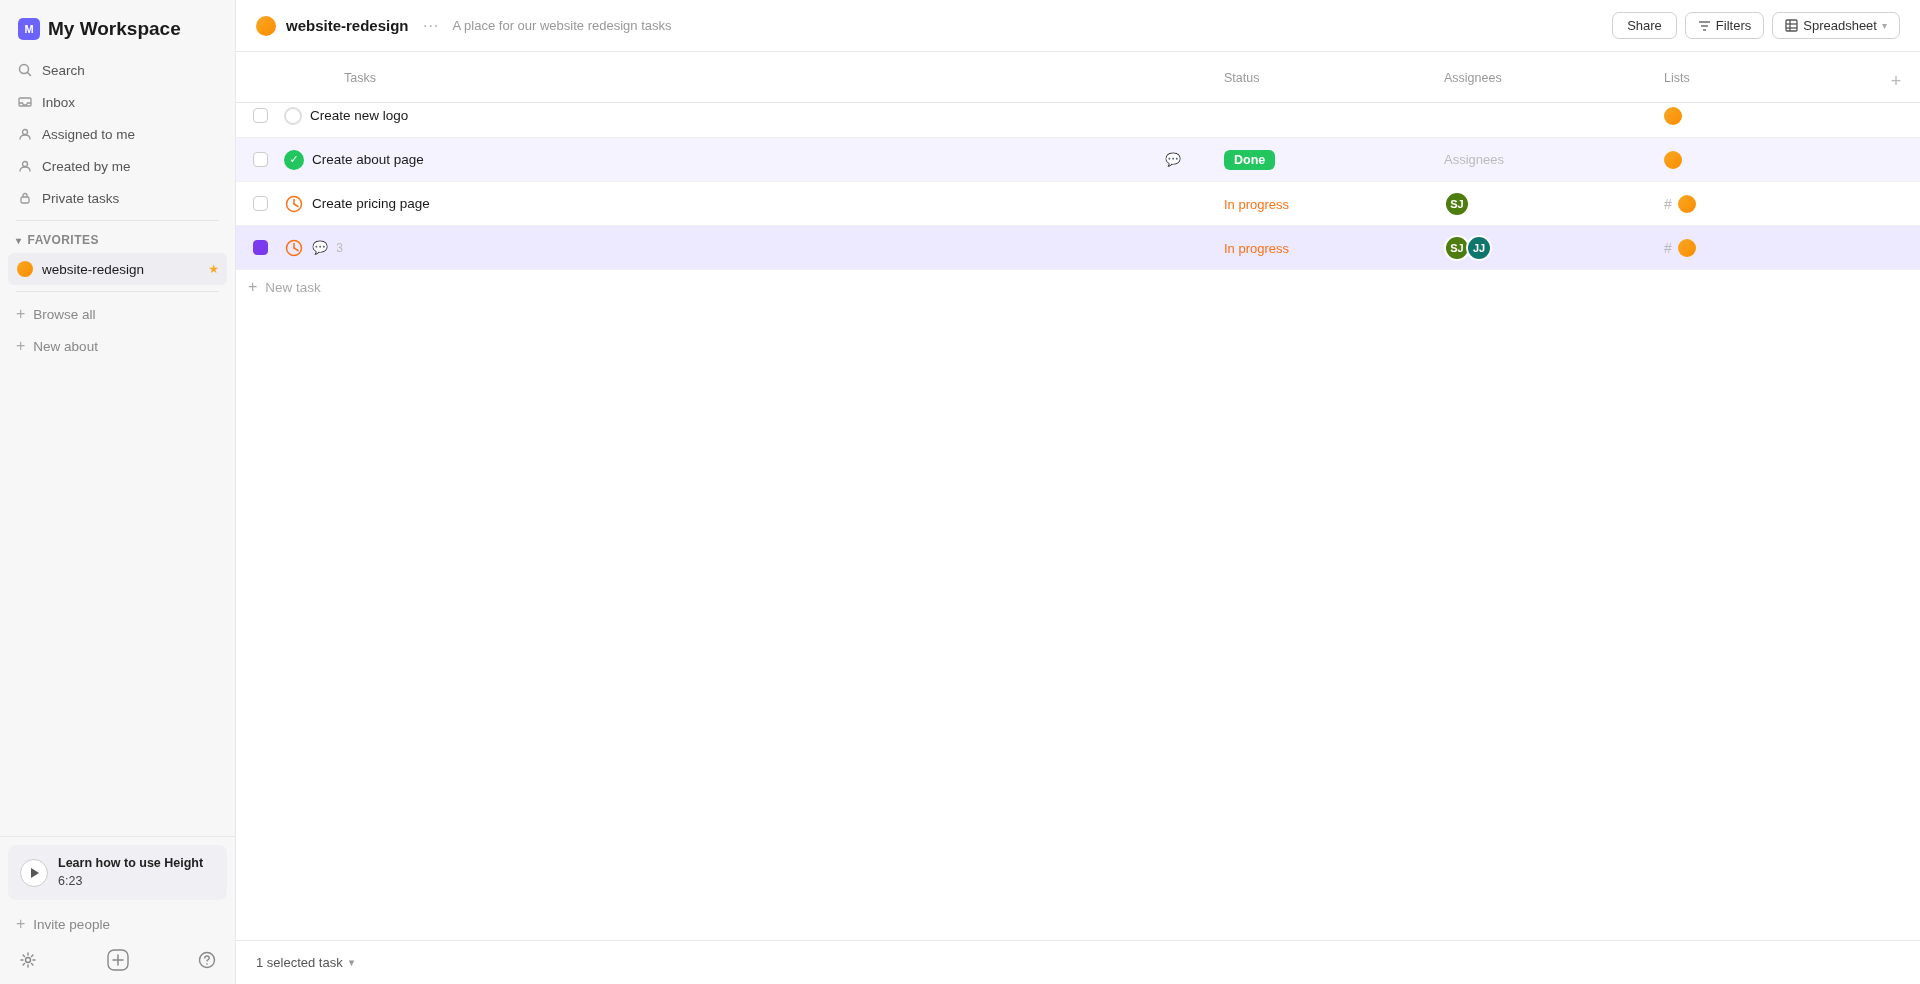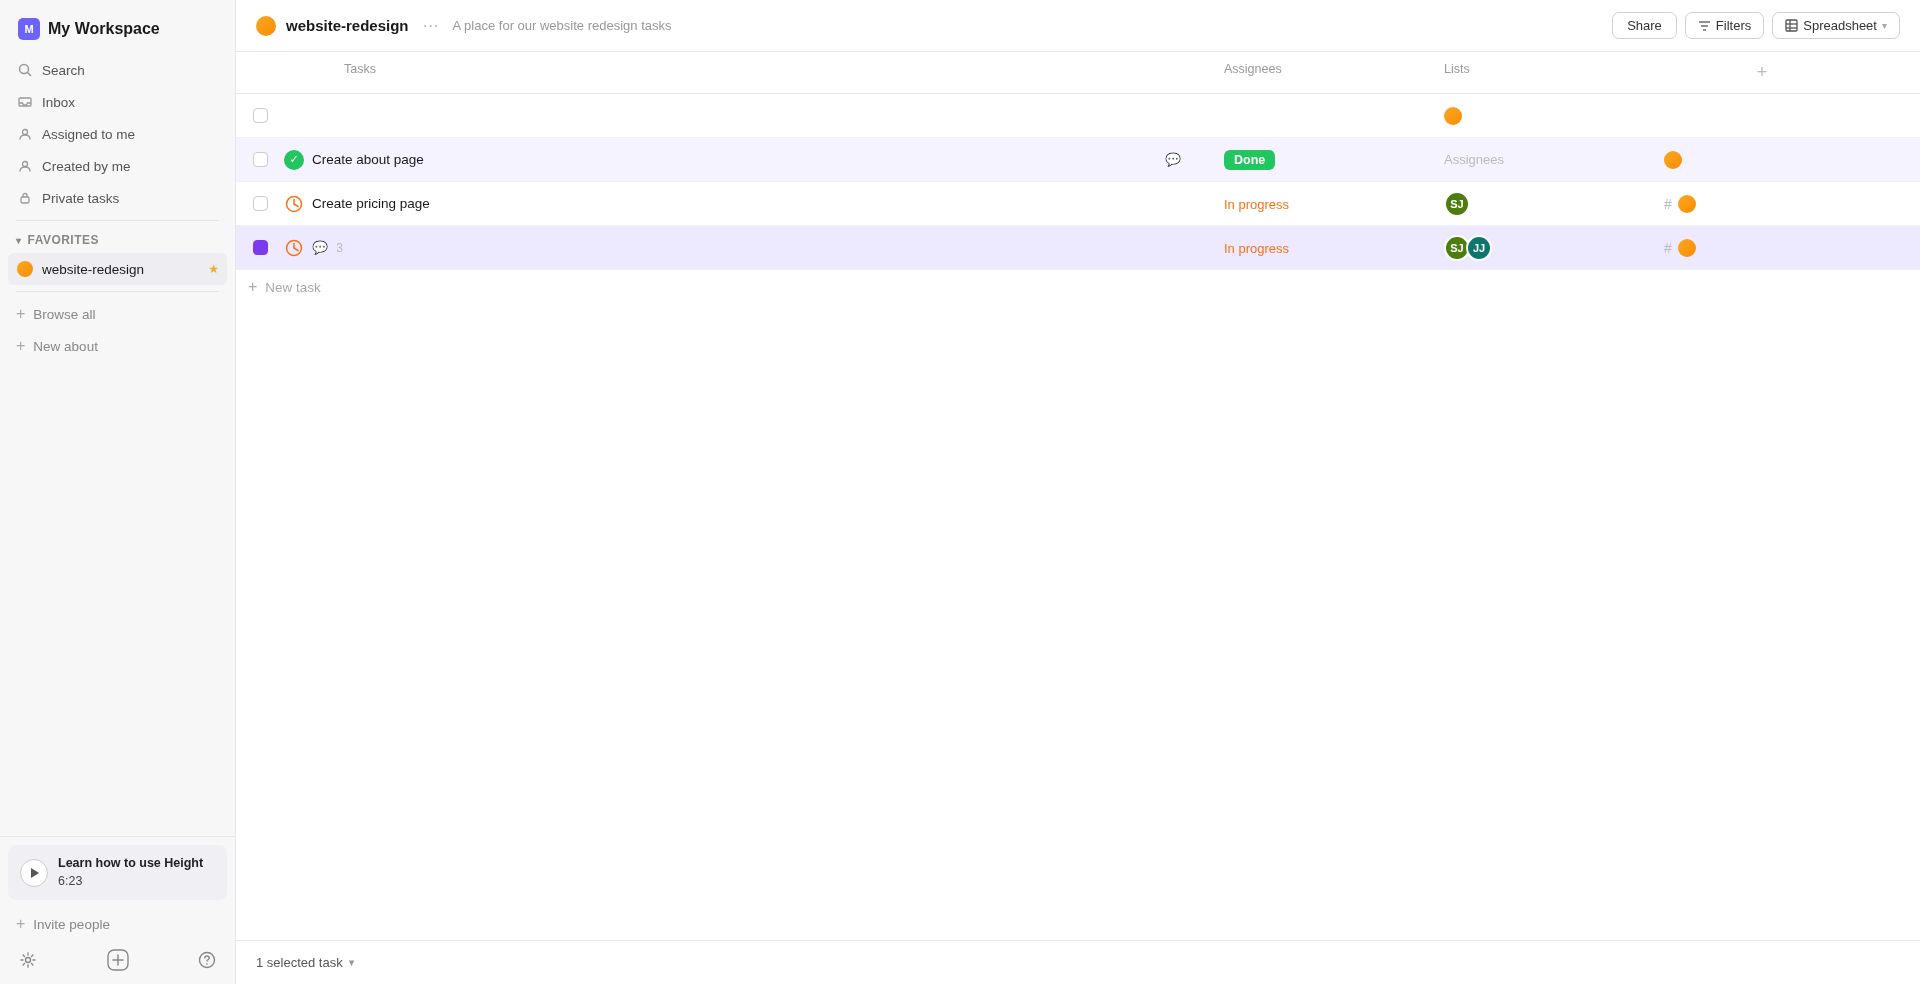--- a/index.html
+++ b/index.html
@@ -3,21 +3,21 @@
   <meta charset="utf-8">
   <style>
     * { box-sizing: border-box; margin: 0; padding: 0; }
     body { font-family: -apple-system, BlinkMacSystemFont, 'Segoe UI', sans-serif; background: #fff; display: flex; height: 984px; overflow: hidden; font-size: 14px; color: #1a1a1a; }
 
     
     .sidebar { width: 236px; min-width: 236px; background: #f7f7f8; border-right: 1px solid #e8e8ea; display: flex; flex-direction: column; height: 100%; }
     .sidebar-top { padding: 12px 10px 4px 10px; }
     .workspace-row { display: flex; align-items: center; gap: 8px; padding: 6px 8px; border-radius: 6px; cursor: pointer; }
     .workspace-avatar { width: 22px; height: 22px; background: #6c63ff; border-radius: 5px; display: flex; align-items: center; justify-content: center; color: #fff; font-size: 11px; font-weight: 700; }
-    .workspace-name { font-size: 16px; font-weight: 600; color: #1a1a1a; }
+    .workspace-name { font-size: 19px; font-weight: 600; color: #1a1a1a; }
 
     .sidebar-nav { padding: 4px 8px; flex: 1; overflow-y: auto; }
     .nav-item { display: flex; align-items: center; gap: 8px; padding: 7px 8px; border-radius: 6px; cursor: pointer; color: #555; font-size: 13.5px; }
     .nav-item .icon { width: 18px; height: 18px; display: flex; align-items: center; justify-content: center; color: #999; font-size: 14px; }
 
     .section-divider { height: 1px; background: #e4e4e6; margin: 6px 8px; }
 
     .favorites-header { display: flex; align-items: center; gap: 6px; padding: 6px 8px; cursor: pointer; color: #888; font-size: 12px; font-weight: 600; text-transform: uppercase; letter-spacing: 0.04em; }
     .favorites-header .chevron { font-size: 10px; }
 
@@ -50,21 +50,21 @@
     .project-name { font-size: 15px; font-weight: 600; color: #1a1a1a; }
     .dots-btn { background: none; border: none; cursor: pointer; color: #aaa; font-size: 16px; padding: 2px 4px; border-radius: 4px; }
     .project-desc { font-size: 13px; color: #999; flex: 1; }
     .topbar-actions { display: flex; align-items: center; gap: 8px; }
     .share-btn { background: none; border: 1.5px solid #d0d0d4; border-radius: 7px; padding: 5px 14px; font-size: 13px; font-weight: 500; cursor: pointer; color: #333; }
     .filters-btn { background: none; border: 1.5px solid #d0d0d4; border-radius: 7px; padding: 5px 12px; font-size: 13px; font-weight: 500; cursor: pointer; color: #333; display: flex; align-items: center; gap: 5px; }
     .spreadsheet-btn { background: none; border: 1.5px solid #d0d0d4; border-radius: 7px; padding: 5px 12px; font-size: 13px; font-weight: 500; cursor: pointer; color: #333; display: flex; align-items: center; gap: 5px; }
 
     
     .table-area { flex: 1; overflow-y: auto; }
-    .table-header { display: grid; grid-template-columns: 48px 1fr 220px 220px 220px 48px; border-bottom: 1px solid #e8e8ea; padding: 0; position: sticky; top: 0; background: #fff; z-index: 10; }
+    .table-header { display: grid; grid-template-columns: 48px 1fr 220px 220px 220px 48px; border-bottom: 1px solid #e8e8ea; padding: 0; position: sticky; top: 9px; background: #fff; z-index: 10; }
     .th { padding: 10px 12px; font-size: 12.5px; color: #999; font-weight: 500; }
     .th.tasks-col { padding-left: 60px; }
     .th.add-col { display: flex; align-items: center; justify-content: center; cursor: pointer; color: #bbb; font-size: 18px; }
 
     .table-row { display: grid; grid-template-columns: 48px 1fr 220px 220px 220px 48px; border-bottom: 1px solid #f0f0f2; align-items: center; min-height: 44px; }
     .table-row.selected { background: #ede9ff; }
     .table-row.hovered { background: #f5f3ff; }
 
     .row-check { display: flex; align-items: center; justify-content: center; }
     .checkbox { width: 15px; height: 15px; border: 1.5px solid #ccc; border-radius: 4px; cursor: pointer; background: #fff; }
@@ -258,28 +258,33 @@
         <span>Spreadsheet</span>
         <span style="font-size:10px;color:#aaa;">▾</span>
       </button>
     </div>
   </div>
 
   <div class="table-area">
     <div class="table-header">
       <div class="th"></div>
       <div class="th tasks-col">Tasks</div>
+      <div class="th">Status</div>
       <div class="th">Assignees</div>
       <div class="th">Lists</div>
       <div class="th add-col">+</div>
     </div>
 
     <div class="table-row">
       <div class="row-check">
         <div class="checkbox"></div>
+      </div>
+      <div class="task-cell">
+        <div class="status-empty"></div>
+        <span class="task-name">Create new logo</span>
       </div>
       <div class="status-cell"></div>
       <div class="assignees-cell"></div>
       <div class="lists-cell">
         <div class="list-globe"></div>
       </div>
       <div></div>
     </div>
 
     <div class="table-row hovered">

